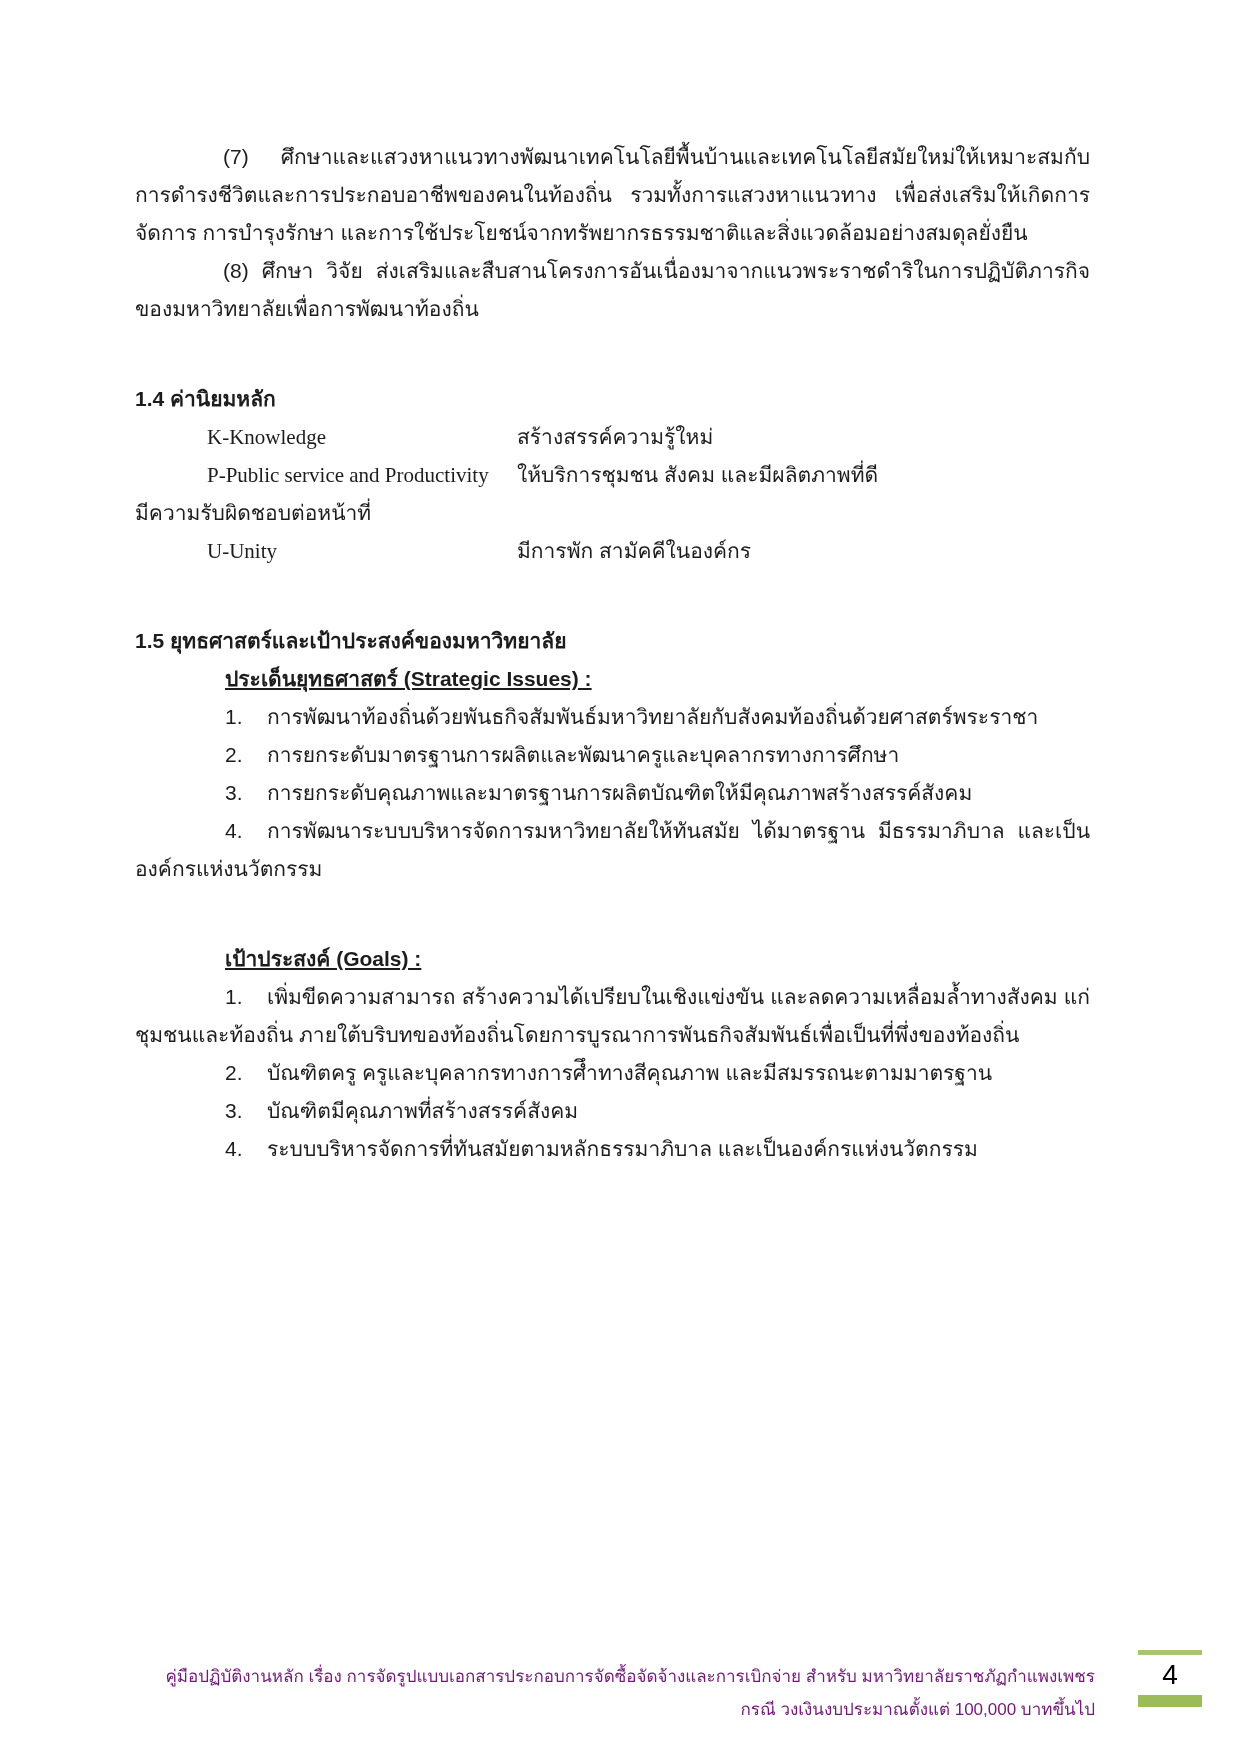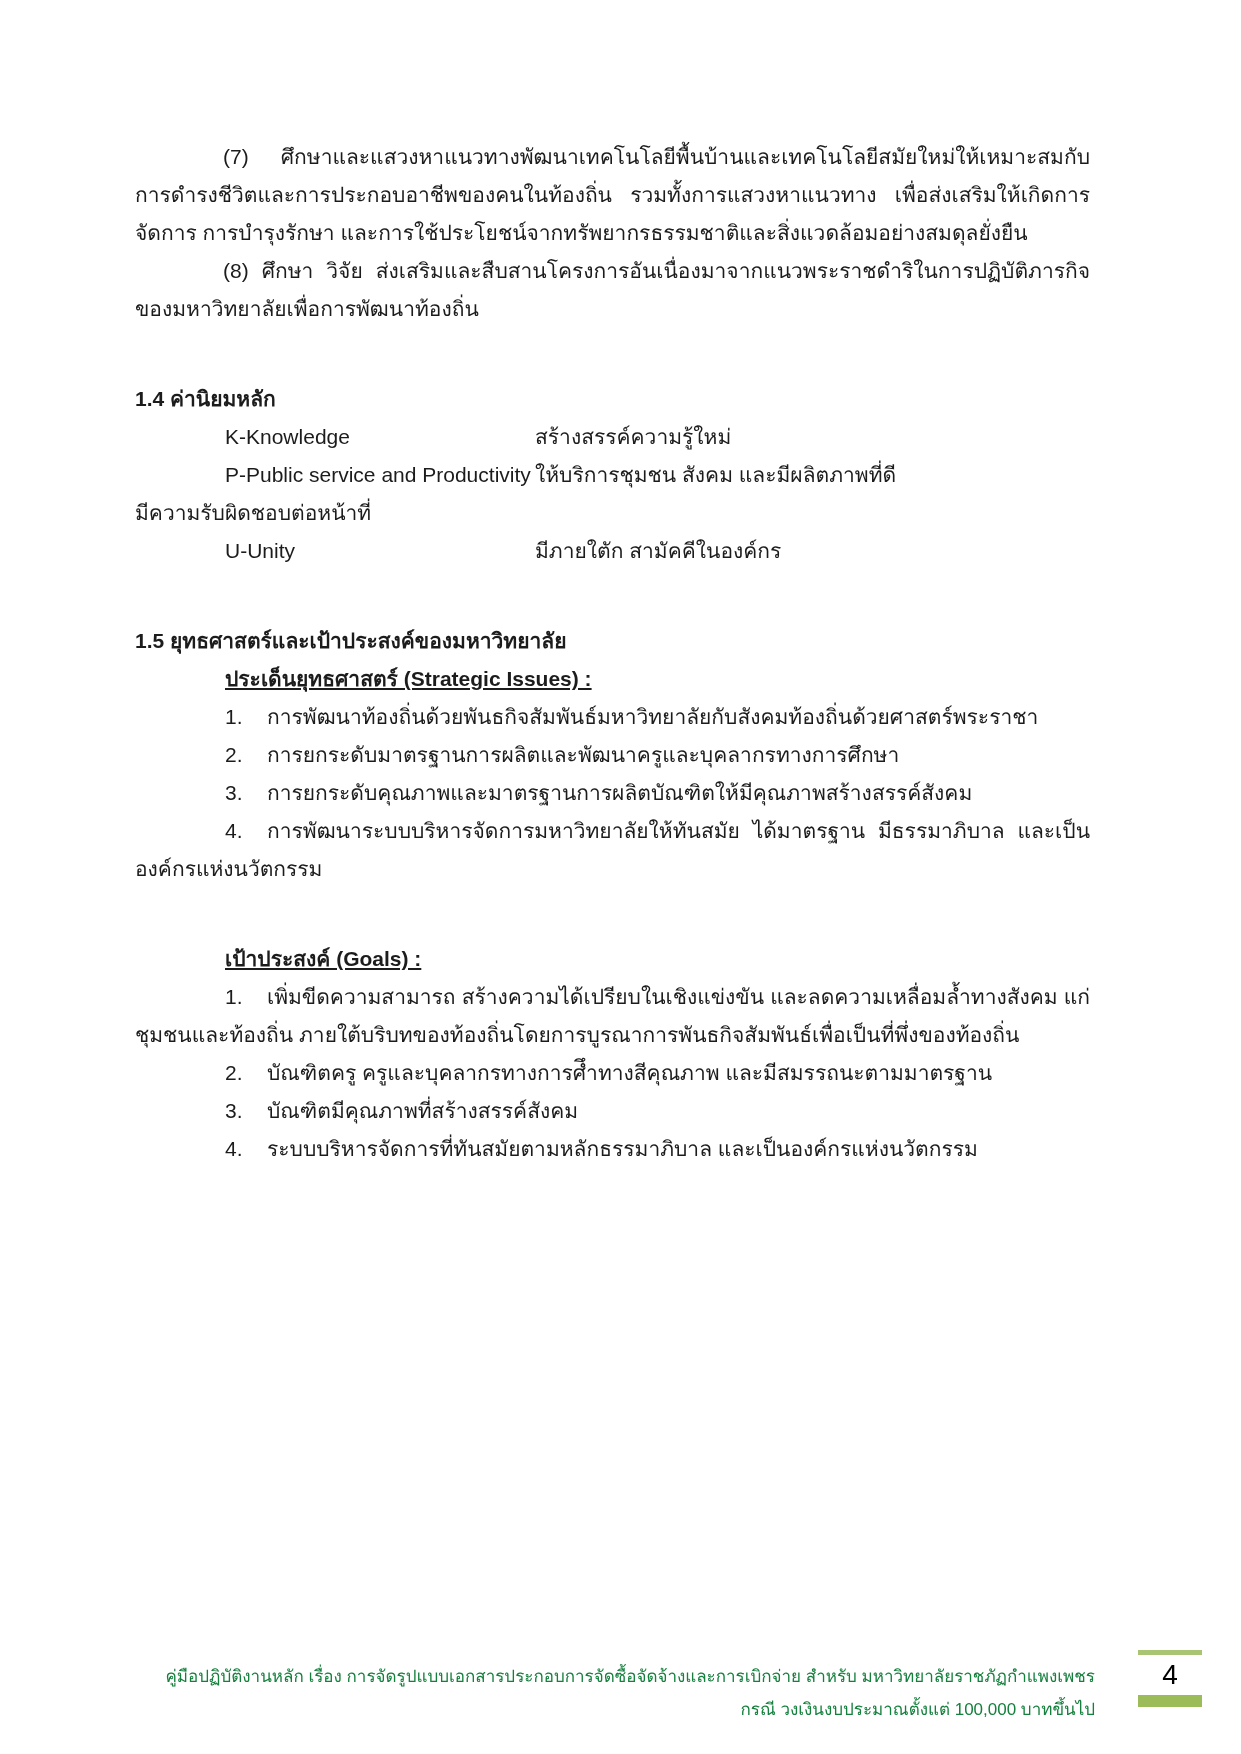--- a/index.html
+++ b/index.html
@@ -28,22 +28,23 @@
   }
   .section-heading {
     font-weight: bold;
     margin-top: 52px;
   }
   .values-table { margin-top: 0; }
   .value-row { display: flex; }
   .value-key {
     display: inline-block;
     width: 310px;
-    margin-left: 90px;
+    margin-left: 72px;
     flex: 0 0 auto;
+    font-family: Liberation Serif, serif;
   }
   .value-desc { flex: 1 1 auto; }
   .sub-heading {
     font-weight: bold;
     margin-left: 90px;
     text-decoration: underline;
   }
   .num-item {
     text-indent: 90px;
     text-align: justify;
@@ -55,21 +56,21 @@
   }
   .goals-block { margin-top: 52px; }
   .footer {
     position: absolute;
     left: 135px;
     top: 1660px;
     width: 960px;
     text-align: right;
     font-size: 17px;
     line-height: 33px;
-    color: #15803d;
+    color: #701a75;
   }
   .pagebox {
     position: absolute;
     left: 1138px;
     top: 1650px;
     width: 64px;
     text-align: center;
   }
   .pagebox .bar-thin {
     height: 5px;
@@ -105,21 +106,21 @@
       </div>
       <div class="value-row">
         <span class="value-key">P-Public service and Productivity</span>
         <span class="value-desc">ให้บริการชุมชน สังคม และมีผลิตภาพที่ดี</span>
       </div>
       <div class="value-row">
         <span class="value-desc">มีความรับผิดชอบต่อหน้าที่</span>
       </div>
       <div class="value-row">
         <span class="value-key">U-Unity</span>
-        <span class="value-desc">มีภายใตัก  สามัคคีในองค์กร</span>
+        <span class="value-desc">มีการพัก  สามัคคีในองค์กร</span>
       </div>
     </div>
 
     <p class="section-heading">1.5 ยุทธศาสตร์และเป้าประสงค์ของมหาวิทยาลัย</p>
     <p class="sub-heading">ประเด็นยุทธศาสตร์ (Strategic Issues) :</p>
 
     <div>
       <p class="num-item">
         <span class="num">1.</span><span>การพัฒนาท้องถิ่นด้วยพันธกิจสัมพันธ์มหาวิทยาลัยกับสังคมท้องถิ่นด้วยศาสตร์พระราชา</span>
       </p>

